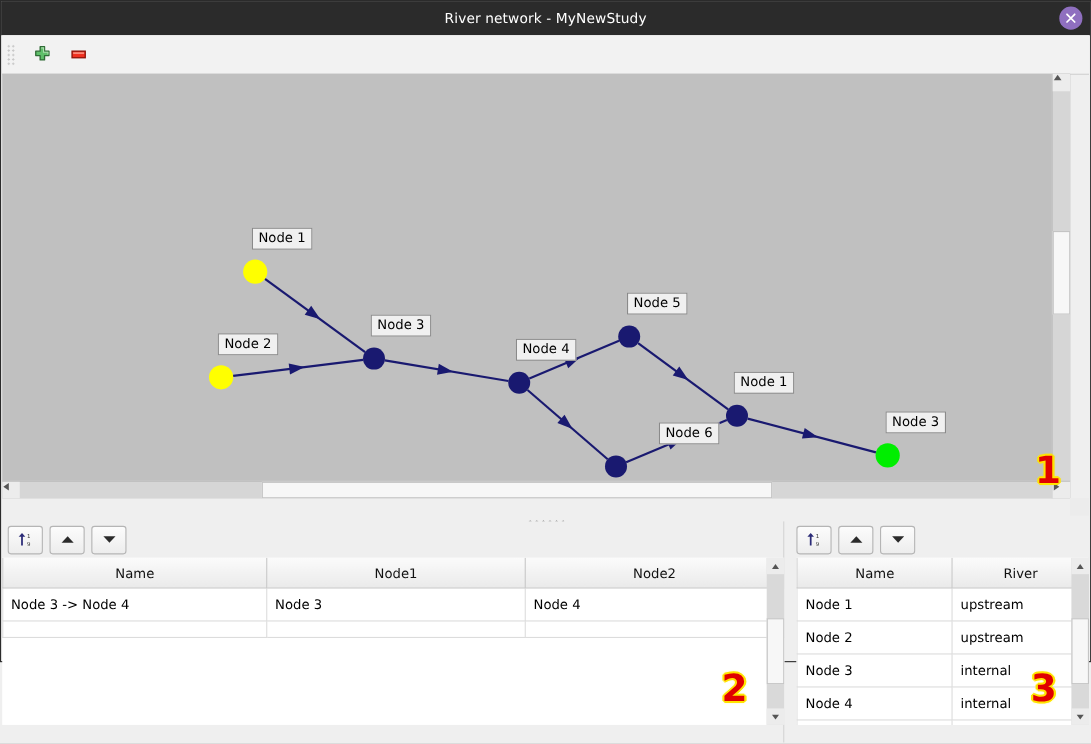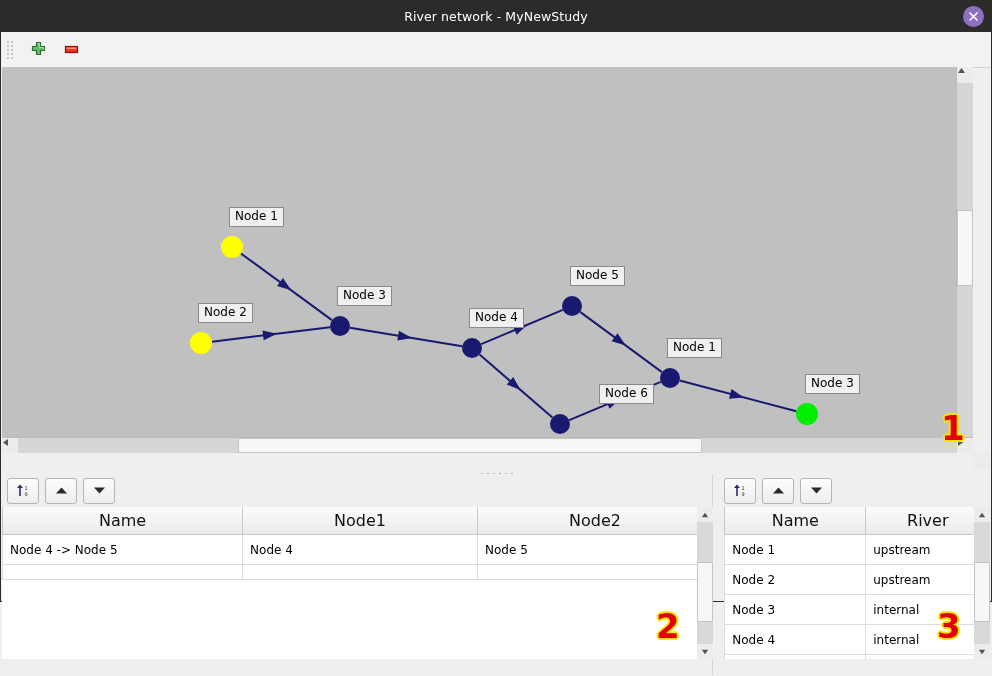--- a/index.html
+++ b/index.html
@@ -62,21 +62,21 @@
   .panel-right .panel-tb{padding-left:11px;}
   .pbtn{width:30px;height:24px;border:1px solid #b5b5b5;border-radius:3px;
         background:linear-gradient(#fcfcfc,#ededed);display:flex;align-items:center;justify-content:center;cursor:pointer;}
 
   .table-area{position:absolute;top:33px;left:0;background:#fff;overflow:hidden;}
   .panel-left .table-area{left:0;width:711px;height:152px;}
   .panel-right .table-area{left:11px;width:266px;height:152px;}
 
   table{border-collapse:collapse;table-layout:fixed;width:100%;}
   th{background:linear-gradient(#fbfbfb,#eaeaea);border:1px solid #c8c8c8;border-top:none;
-     height:25px;font-weight:normal;font-size:16px;color:#111;}
+     height:25px;font-weight:normal;font-size:12px;color:#111;}
   td{border:1px solid #dcdcdc;height:29px;padding:0 0 0 7px;font-size:12px;color:#000;
      background:#fff;overflow:hidden;white-space:nowrap;}
   tr.empty td{height:14px;}
 
   .tbl-vscroll{position:absolute;right:0;top:0;width:16px;height:152px;background:#d9d9d9;}
 
   
   .anno{position:absolute;font-family:"DejaVu Sans","Liberation Sans",sans-serif;
         font-size:34px;font-weight:bold;color:#e00000;
         text-shadow:0 0 2px #ffe400,0 0 3px #ffe400,1px 1px 0 #ffe400,-1px -1px 0 #ffe400,
@@ -229,23 +229,23 @@
             </colgroup>
           <thead>
               <tr id="reaches-head">
                 <th>Name</th>
                 <th>Node1</th>
                 <th>Node2</th>
               </tr>
             </thead>
           <tbody id="reaches-body">
               <tr>
-                <td>Node 4 -&gt; Node 5</td>
+                <td>Node 3 -&gt; Node 4</td>
+                <td>Node 3</td>
                 <td>Node 4</td>
-                <td>Node 5</td>
               </tr>
               <tr class="empty">
                 <td></td>
                 <td></td>
                 <td></td>
               </tr>
             </tbody>
         </table>
         <div class="tbl-vscroll">
           <div class="sb-arrow" style="left:0;top:0;width:16px;height:15px;">

